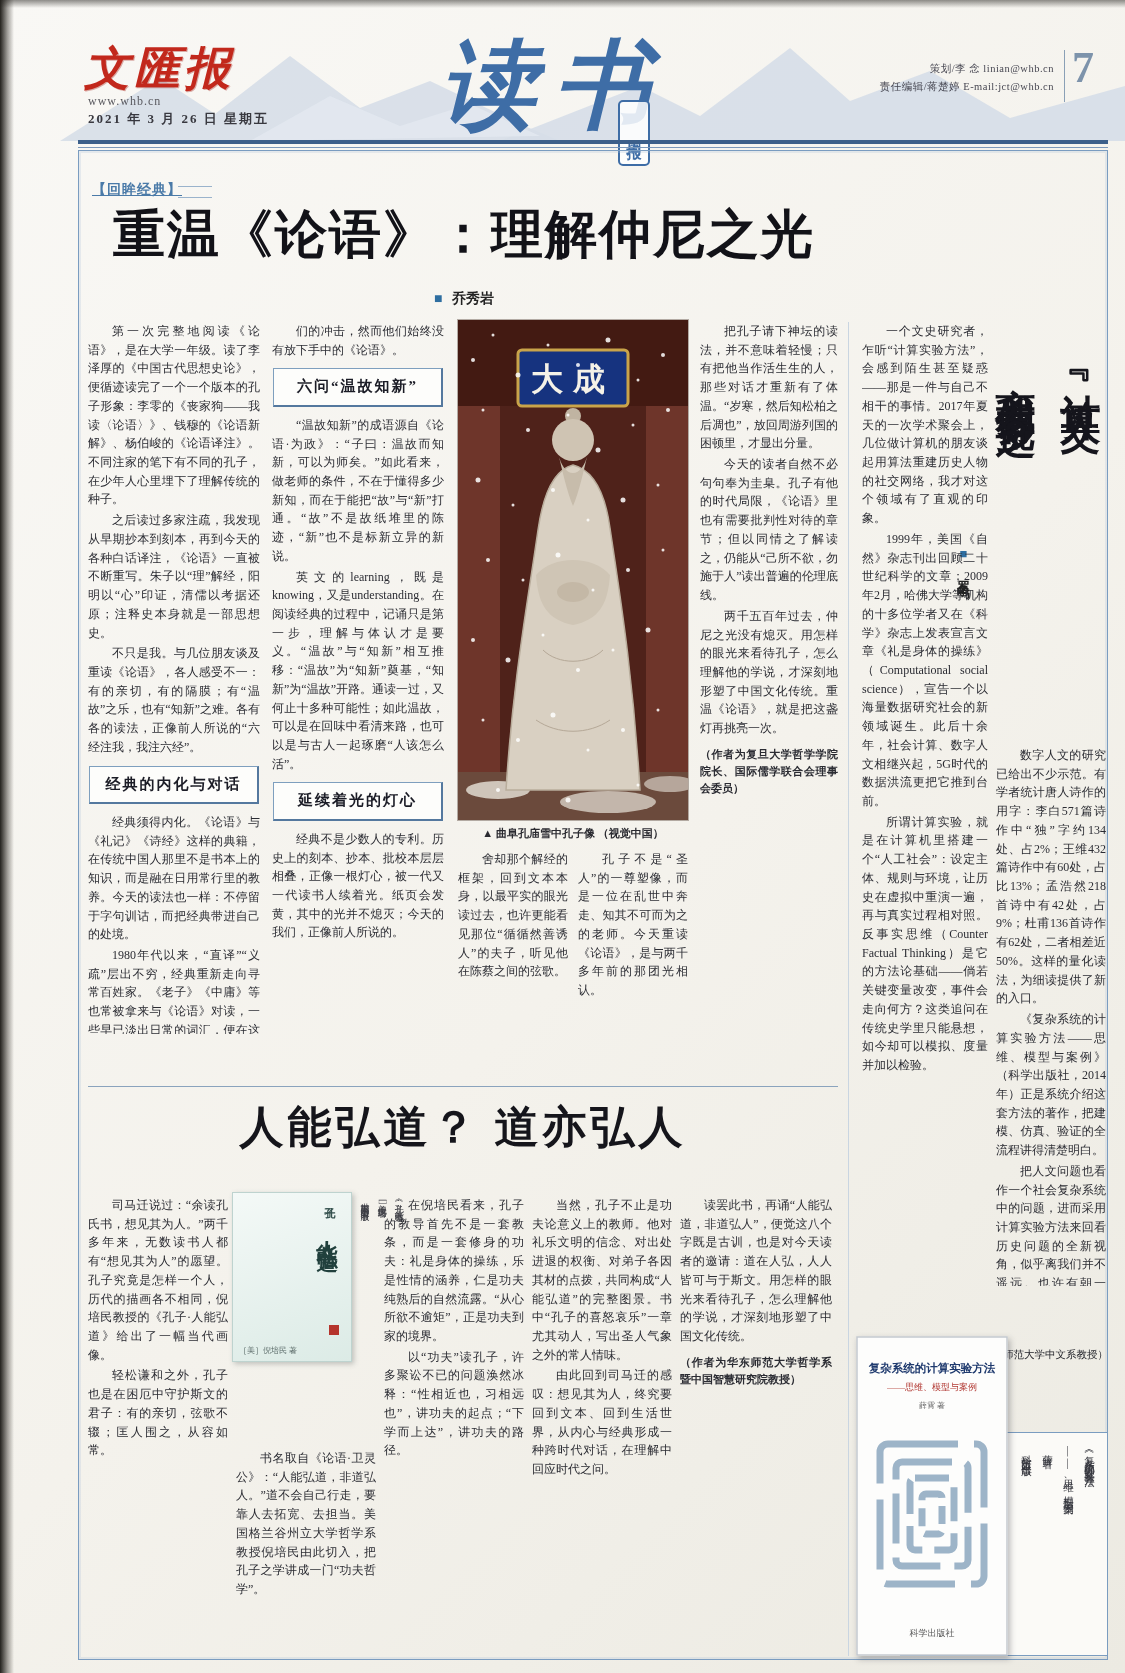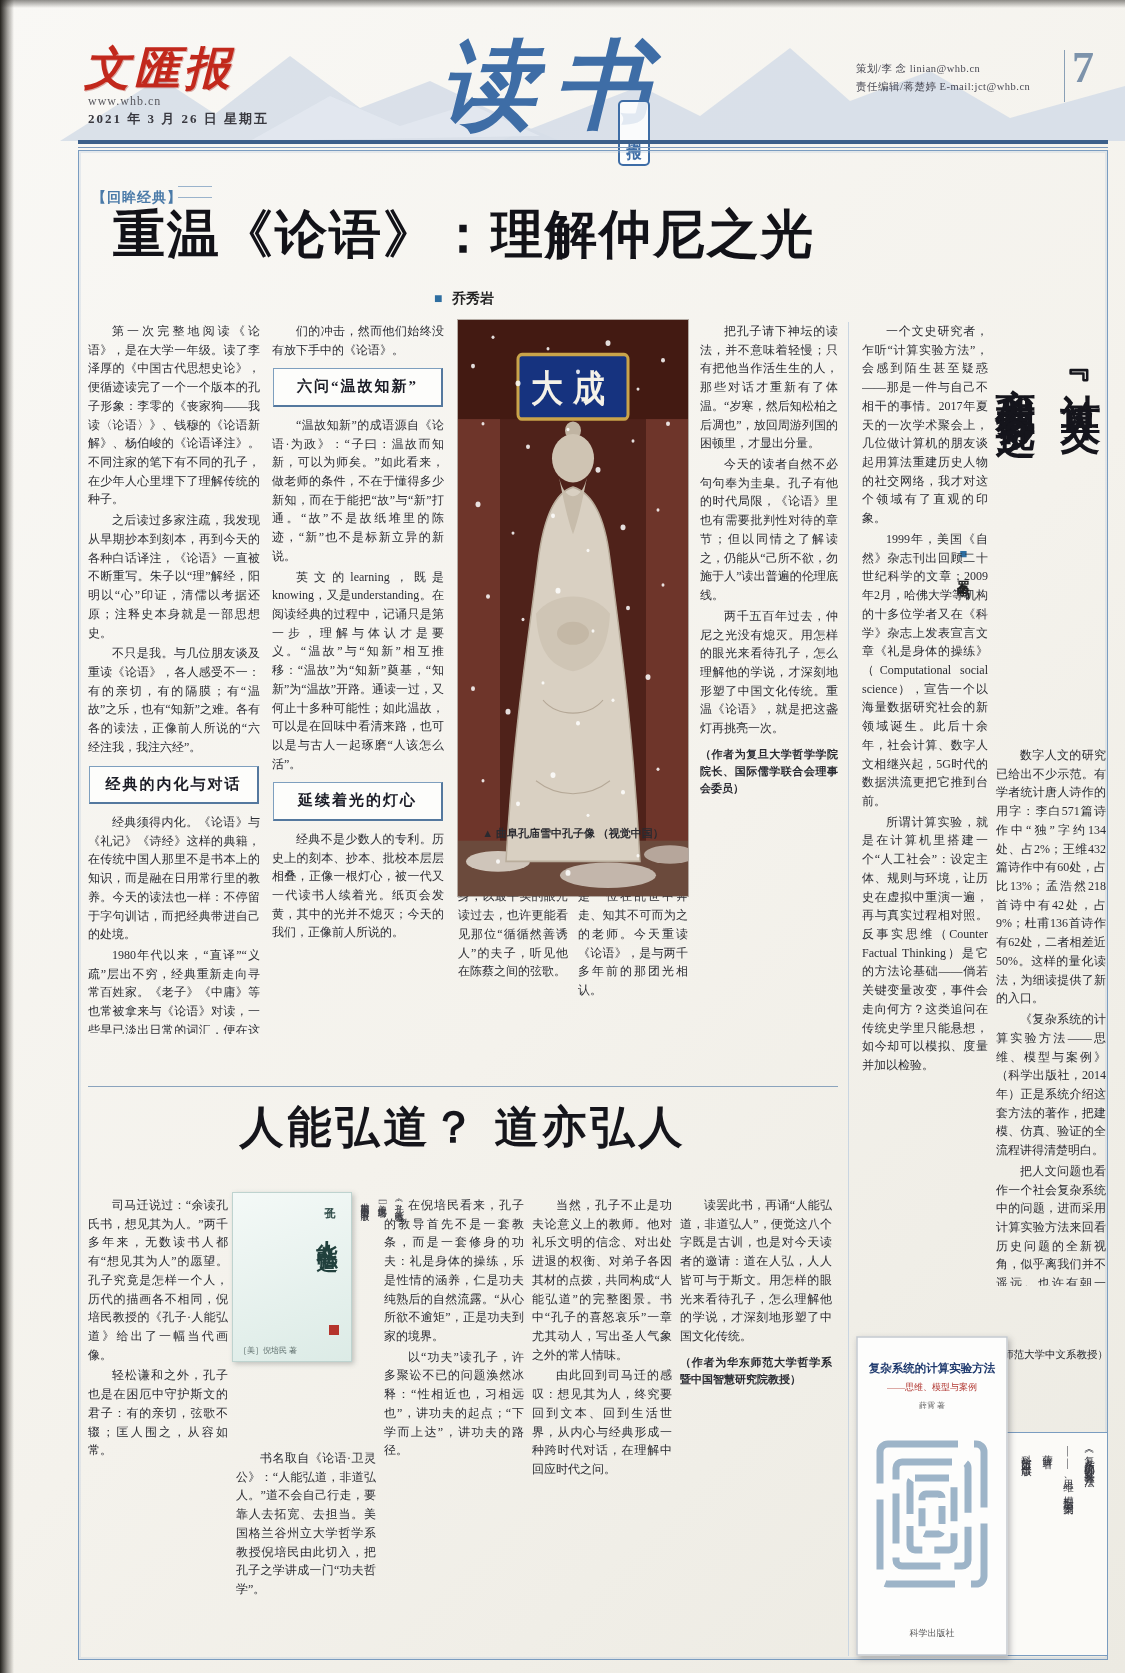--- a/index.html
+++ b/index.html
@@ -14,49 +14,49 @@
   
   .brand{position:absolute;left:84px;top:38px;font-size:46px;font-weight:900;color:#c2281c;
         letter-spacing:4px;font-style:italic;text-shadow:1px 1px 0 rgba(160,30,20,.35);}
   .site{position:absolute;left:88px;top:94px;font-size:12px;color:#5a5a60;letter-spacing:1px;}
   .date{position:absolute;left:88px;top:110px;font-size:13px;color:#38383f;letter-spacing:2px;font-weight:bold;}
   .masthead{position:absolute;left:440px;top:22px;font-size:96px;font-weight:900;color:#3e6da6;
         letter-spacing:18px;font-style:italic;}
   .seal{position:absolute;left:618px;top:100px;width:28px;height:62px;border:2px solid #3e6da6;
         border-radius:5px;background:rgba(255,255,255,.85);color:#3e6da6;font-weight:bold;
         writing-mode:vertical-rl;font-size:15px;letter-spacing:4px;text-align:center;line-height:28px;}
-  .edinfo{position:absolute;left:856px;top:60px;width:198px;
+  .edinfo{position:absolute;left:856px;top:60px;width:198px;text-align:right;
         font-size:10.5px;color:#474752;line-height:1.7;letter-spacing:.5px;}
   .pnum-div{position:absolute;left:1064px;top:50px;width:1px;height:52px;background:#8aa0b6;}
   .pnum{position:absolute;left:1072px;top:42px;font-size:44px;color:#7d93ab;font-weight:bold;}
   .rule-a{position:absolute;left:78px;top:140px;width:1030px;height:4px;background:#3c5f8a;}
   .rule-b{position:absolute;left:78px;top:147px;width:1030px;height:1px;background:#7b98ba;}
   .frame{position:absolute;left:78px;top:150px;width:1028px;height:1508px;border:1.5px solid #7a9cc0;
         box-shadow:inset 0 0 0 2px rgba(170,192,214,.25);}
   
-  .tag{position:absolute;left:92px;top:189px;font-size:14px;font-weight:bold;color:#4a7aa8;letter-spacing:1px;}
+  .tag{position:absolute;left:92px;top:181px;font-size:14px;font-weight:bold;color:#4a7aa8;letter-spacing:1px;text-decoration:underline;}
   .tag-deco{position:absolute;left:178px;top:186px;width:34px;height:10px;
         border-top:1px solid #9ab3cc;border-bottom:1px solid #9ab3cc;}
   .hl-main{position:absolute;left:88px;top:200px;width:752px;text-align:center;
         font-size:52px;font-weight:900;letter-spacing:2px;color:#121218;}
   .byline{font-size:14px;font-weight:bold;color:#222;}
   .byline .mk{color:#2e6ea0;margin-right:6px;}
   .byline-main{position:absolute;left:88px;top:290px;width:752px;text-align:center;}
   .col{position:absolute;overflow:hidden;font-size:12px;line-height:1.56;text-align:justify;color:#2b2c33;}
   .col p.para{margin:0 0 2px 0;text-indent:2em;}
   .col .subhead{border:1px solid #7e9fbe;border-right:2px solid #54789e;border-bottom:2px solid #54789e;
         background:#fdfdfb;margin:9px 1px;padding:6px 2px;text-align:center;
         font-size:15px;font-weight:bold;letter-spacing:2px;color:#1b1c26;text-indent:0;}
   .col p.note{margin-top:8px;text-indent:0;font-weight:bold;font-size:11px;}
   .c1{left:88px;top:322px;width:172px;height:712px;}
   .c2{left:272px;top:322px;width:172px;height:712px;}
   .c3a{left:458px;top:850px;width:110px;height:184px;}
   .c3b{left:578px;top:850px;width:110px;height:184px;}
   .c4{left:700px;top:322px;width:138px;height:714px;}
-  .photo{position:absolute;left:458px;top:320px;width:230px;height:576px;box-shadow:0 0 0 1px rgba(80,60,50,.4);}
+  .photo{position:absolute;left:458px;top:320px;width:230px;height:500px;box-shadow:0 0 0 1px rgba(80,60,50,.4);}
   .caption{position:absolute;left:450px;top:826px;width:246px;text-align:center;
         font-size:11px;font-weight:bold;color:#2a2a30;}
   .vdiv{position:absolute;left:848px;top:322px;width:1px;height:1334px;background:#c9d5e1;}
   
   .r-left{left:862px;top:322px;width:126px;height:1000px;}
   .r-right{left:996px;top:746px;width:110px;height:540px;}
   .v-head{position:absolute;left:994px;top:356px;width:114px;height:390px;
         writing-mode:vertical-rl;font-size:40px;font-weight:900;letter-spacing:6px;color:#15151c;}
   .v-head .vline{margin-left:10px;}
   .v-byline{position:absolute;left:954px;top:546px;writing-mode:vertical-rl;

